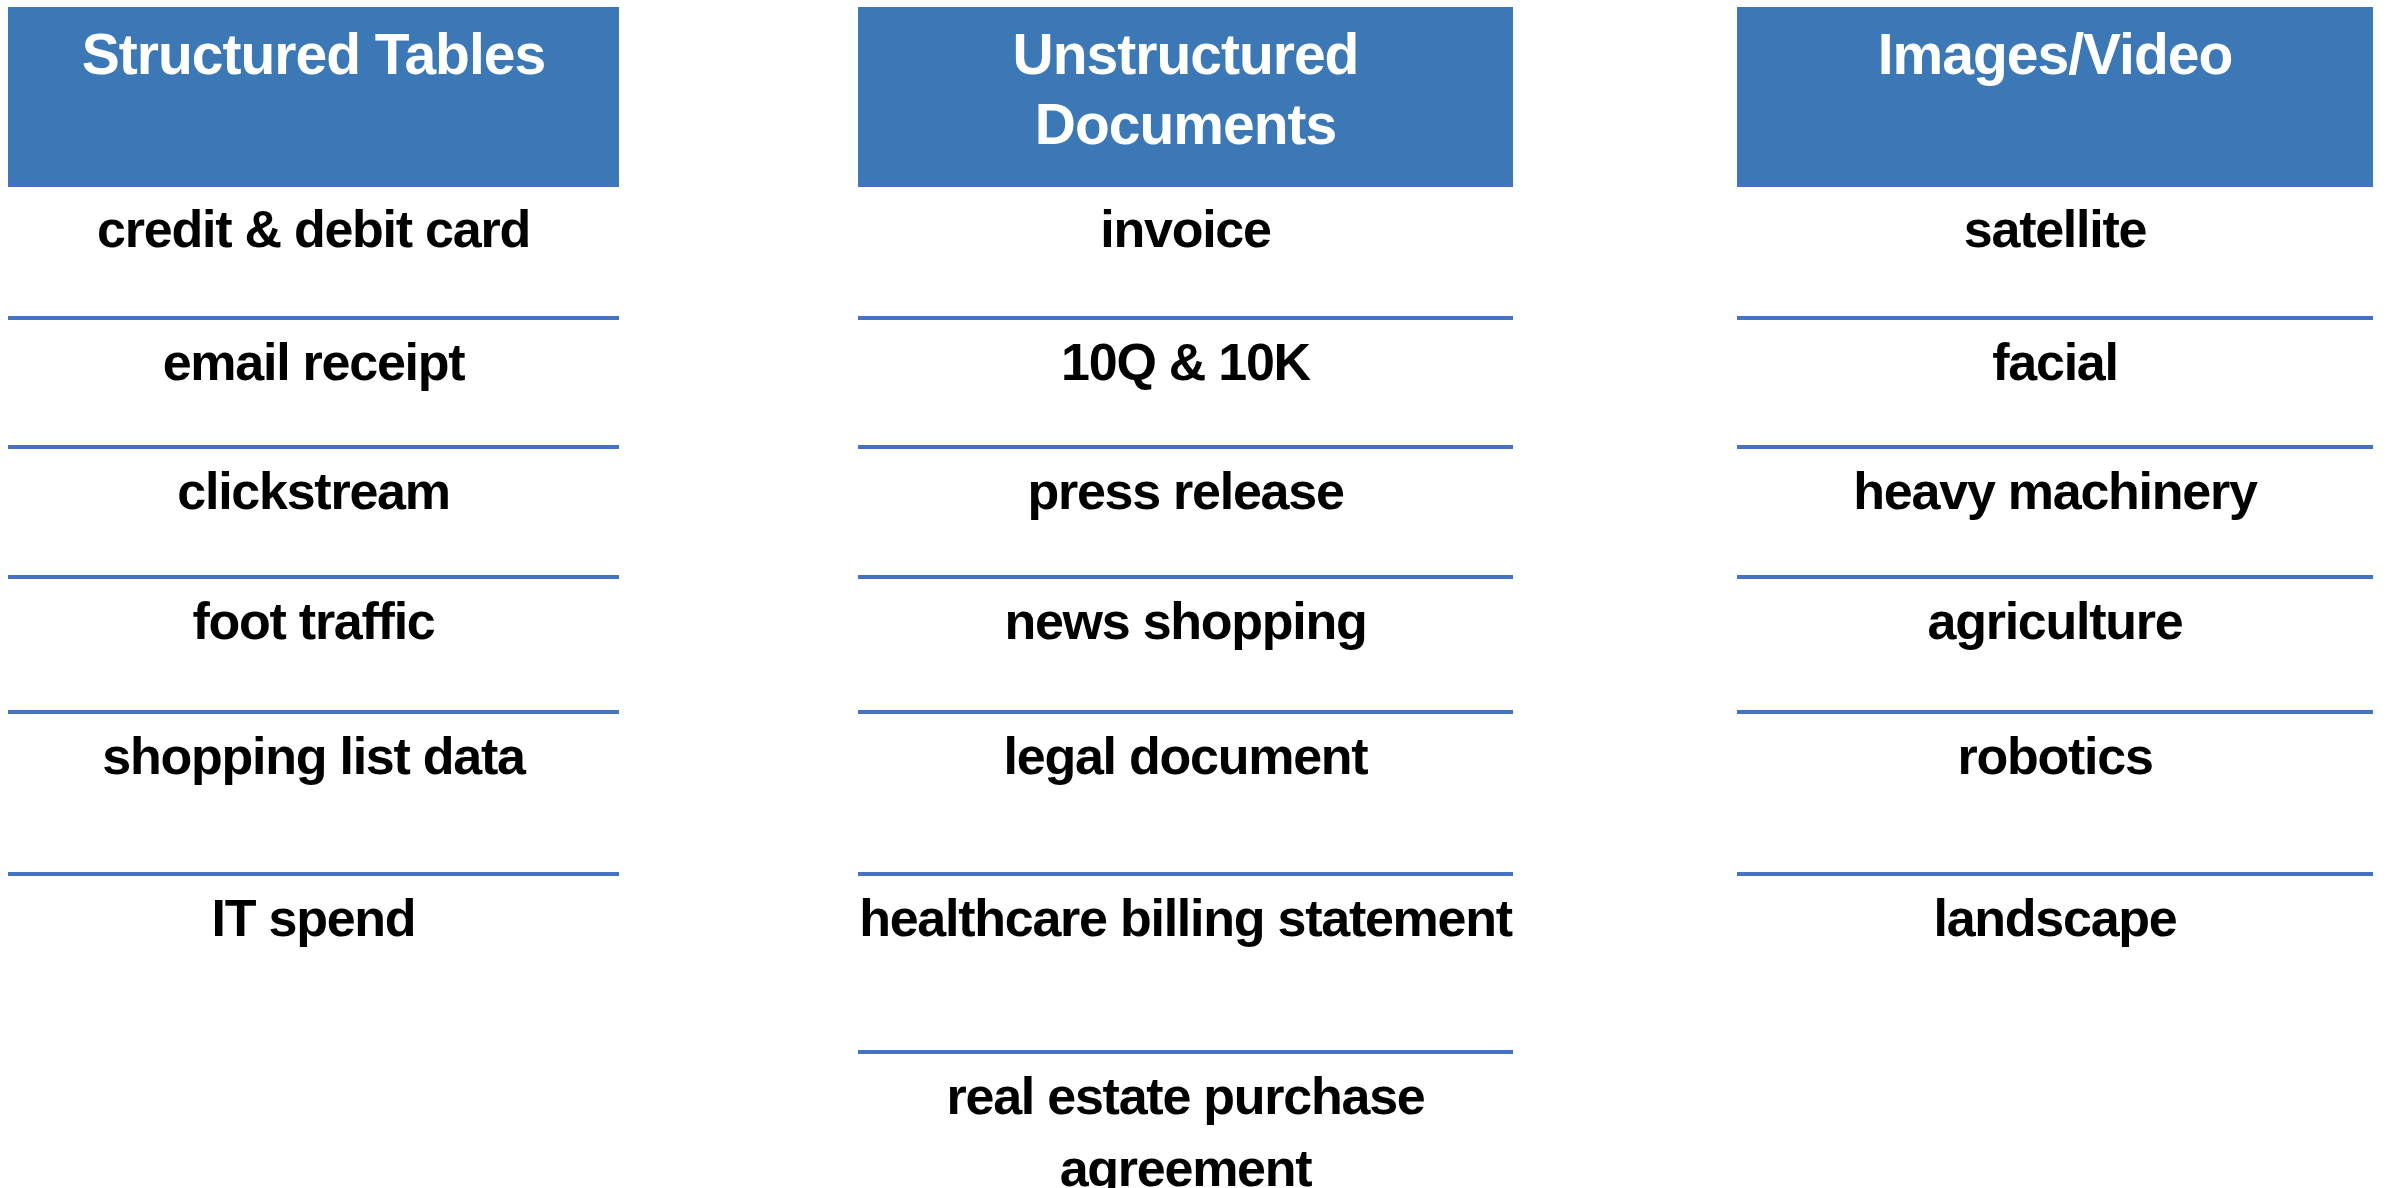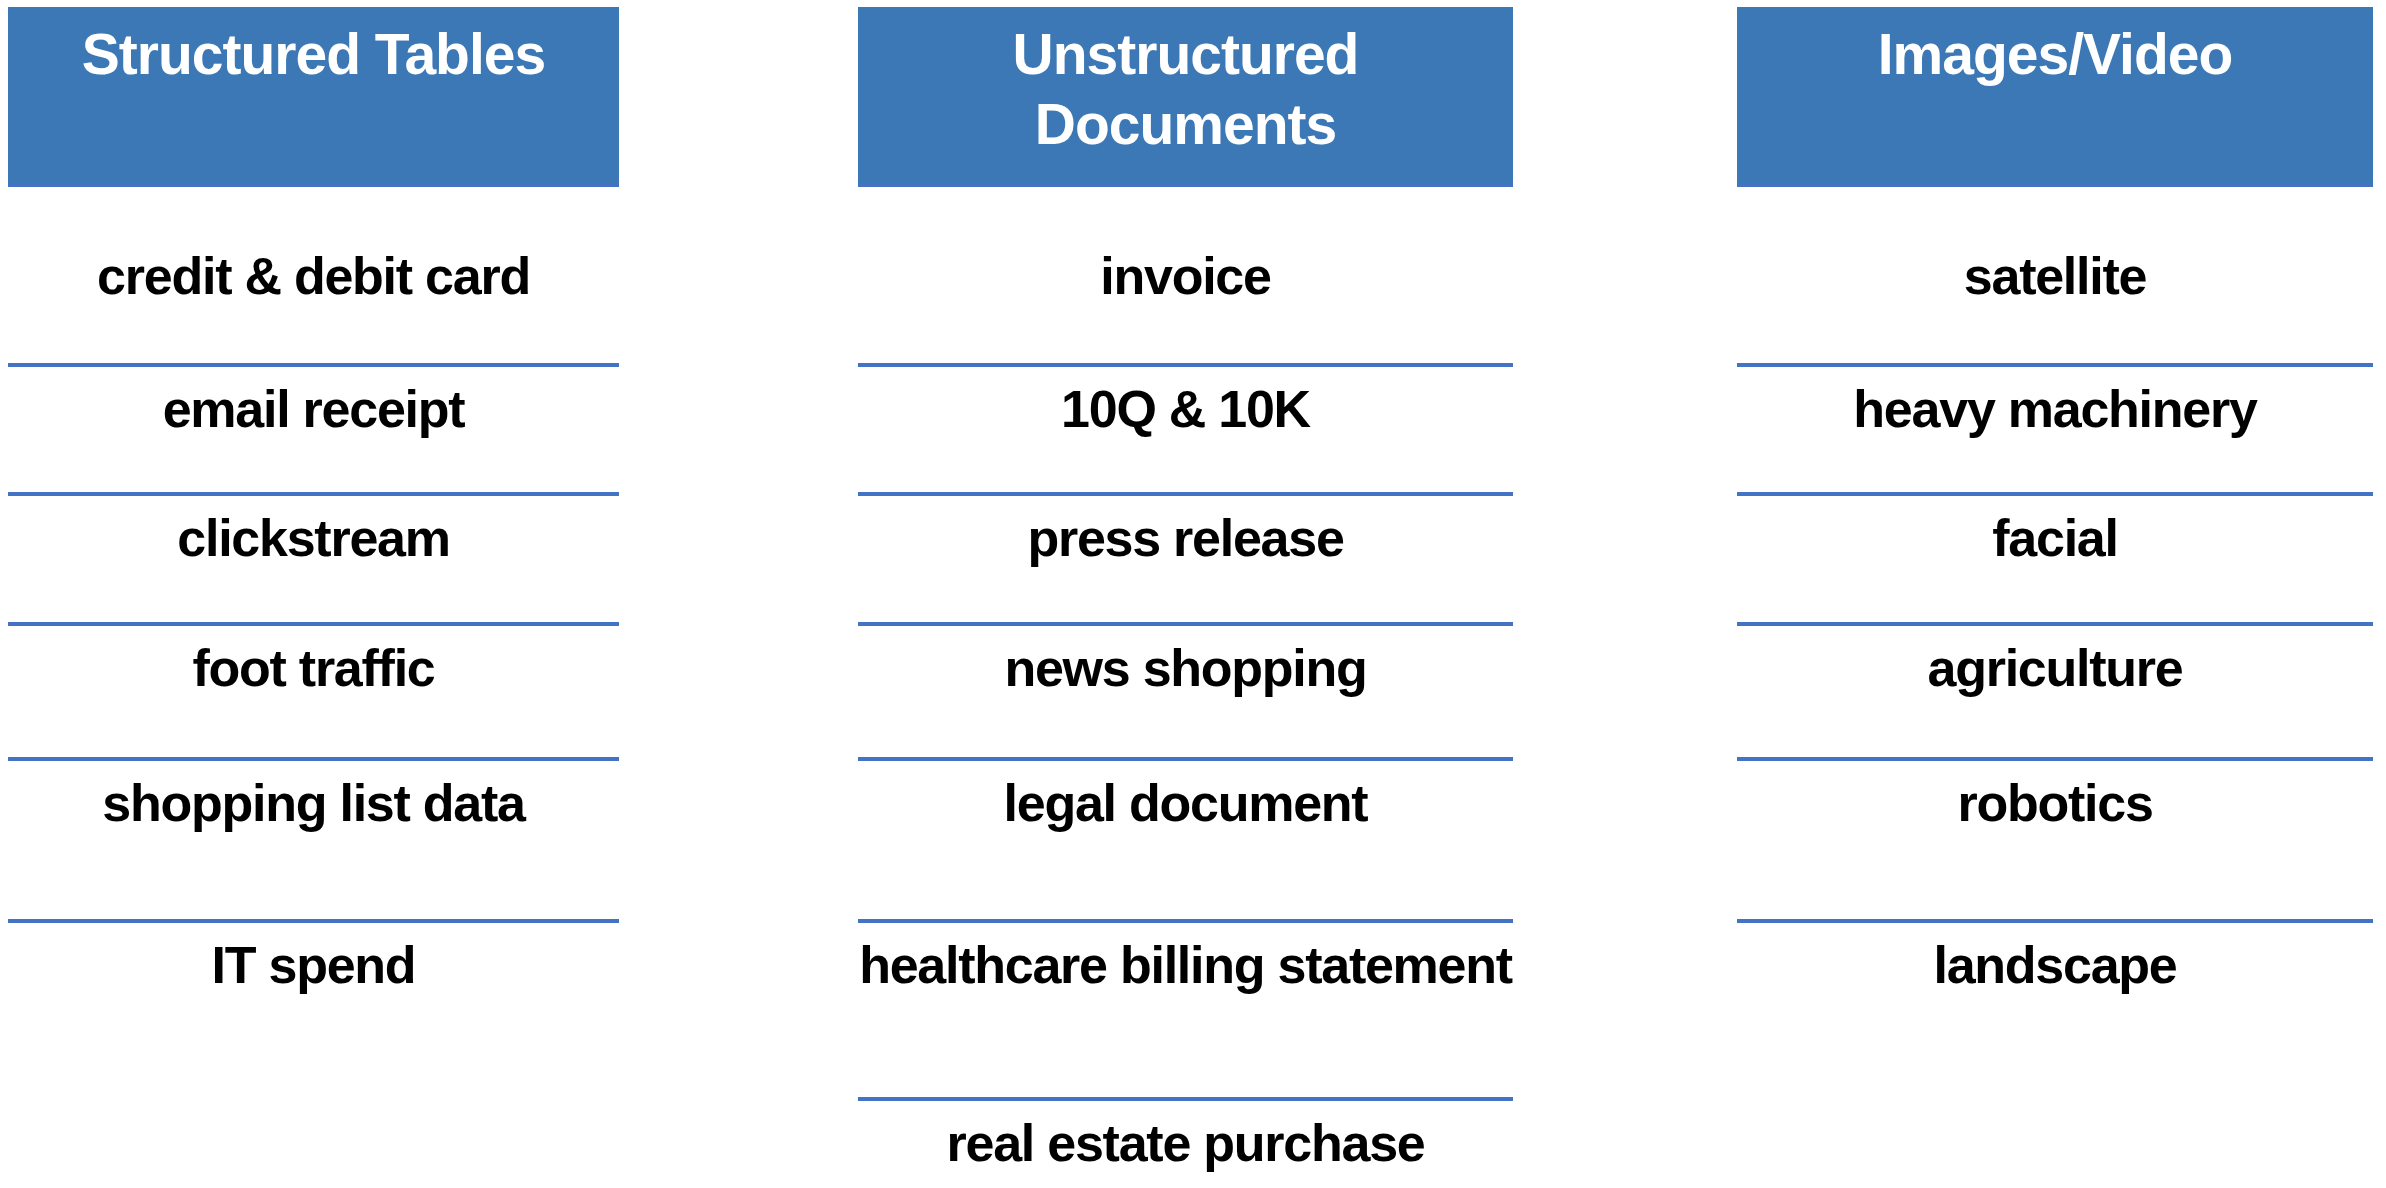--- a/index.html
+++ b/index.html
@@ -30,21 +30,21 @@
     background: var(--header_fill, #3B78B5);
     border-bottom: 4px solid var(--line, #4472C4);
     color: var(--header_text, #ffffff);
     font-size: 57px;
     font-weight: 700;
     letter-spacing: -1px;
     line-height: 70px;
     text-align: center;
     padding-top: 12px;
   }
-  .rows { width: 100%; margin-top: 47px; }
+  .rows { width: 100%; }
   .row {
     box-sizing: border-box;
     text-align: center;
     color: var(--body_text, #000000);
     font-size: 52px;
     font-weight: 700;
     letter-spacing: -1.25px;
     line-height: 72px;
     padding-top: 6px;
   }
@@ -87,21 +87,21 @@
       <div class="row">legal document</div>
       <div class="row">healthcare billing statement</div>
       <div class="row">real estate purchase agreement</div>
     </div>
   </section>
 
   <section class="column c2">
     <header class="col-header">Images/Video</header>
     <div class="rows">
       <div class="row">satellite</div>
+      <div class="row">facial</div>
       <div class="row">heavy machinery</div>
-      <div class="row">facial</div>
       <div class="row">agriculture</div>
       <div class="row">robotics</div>
       <div class="row">landscape</div>
     </div>
   </section>
 
 </div>
 
 </body></html>

